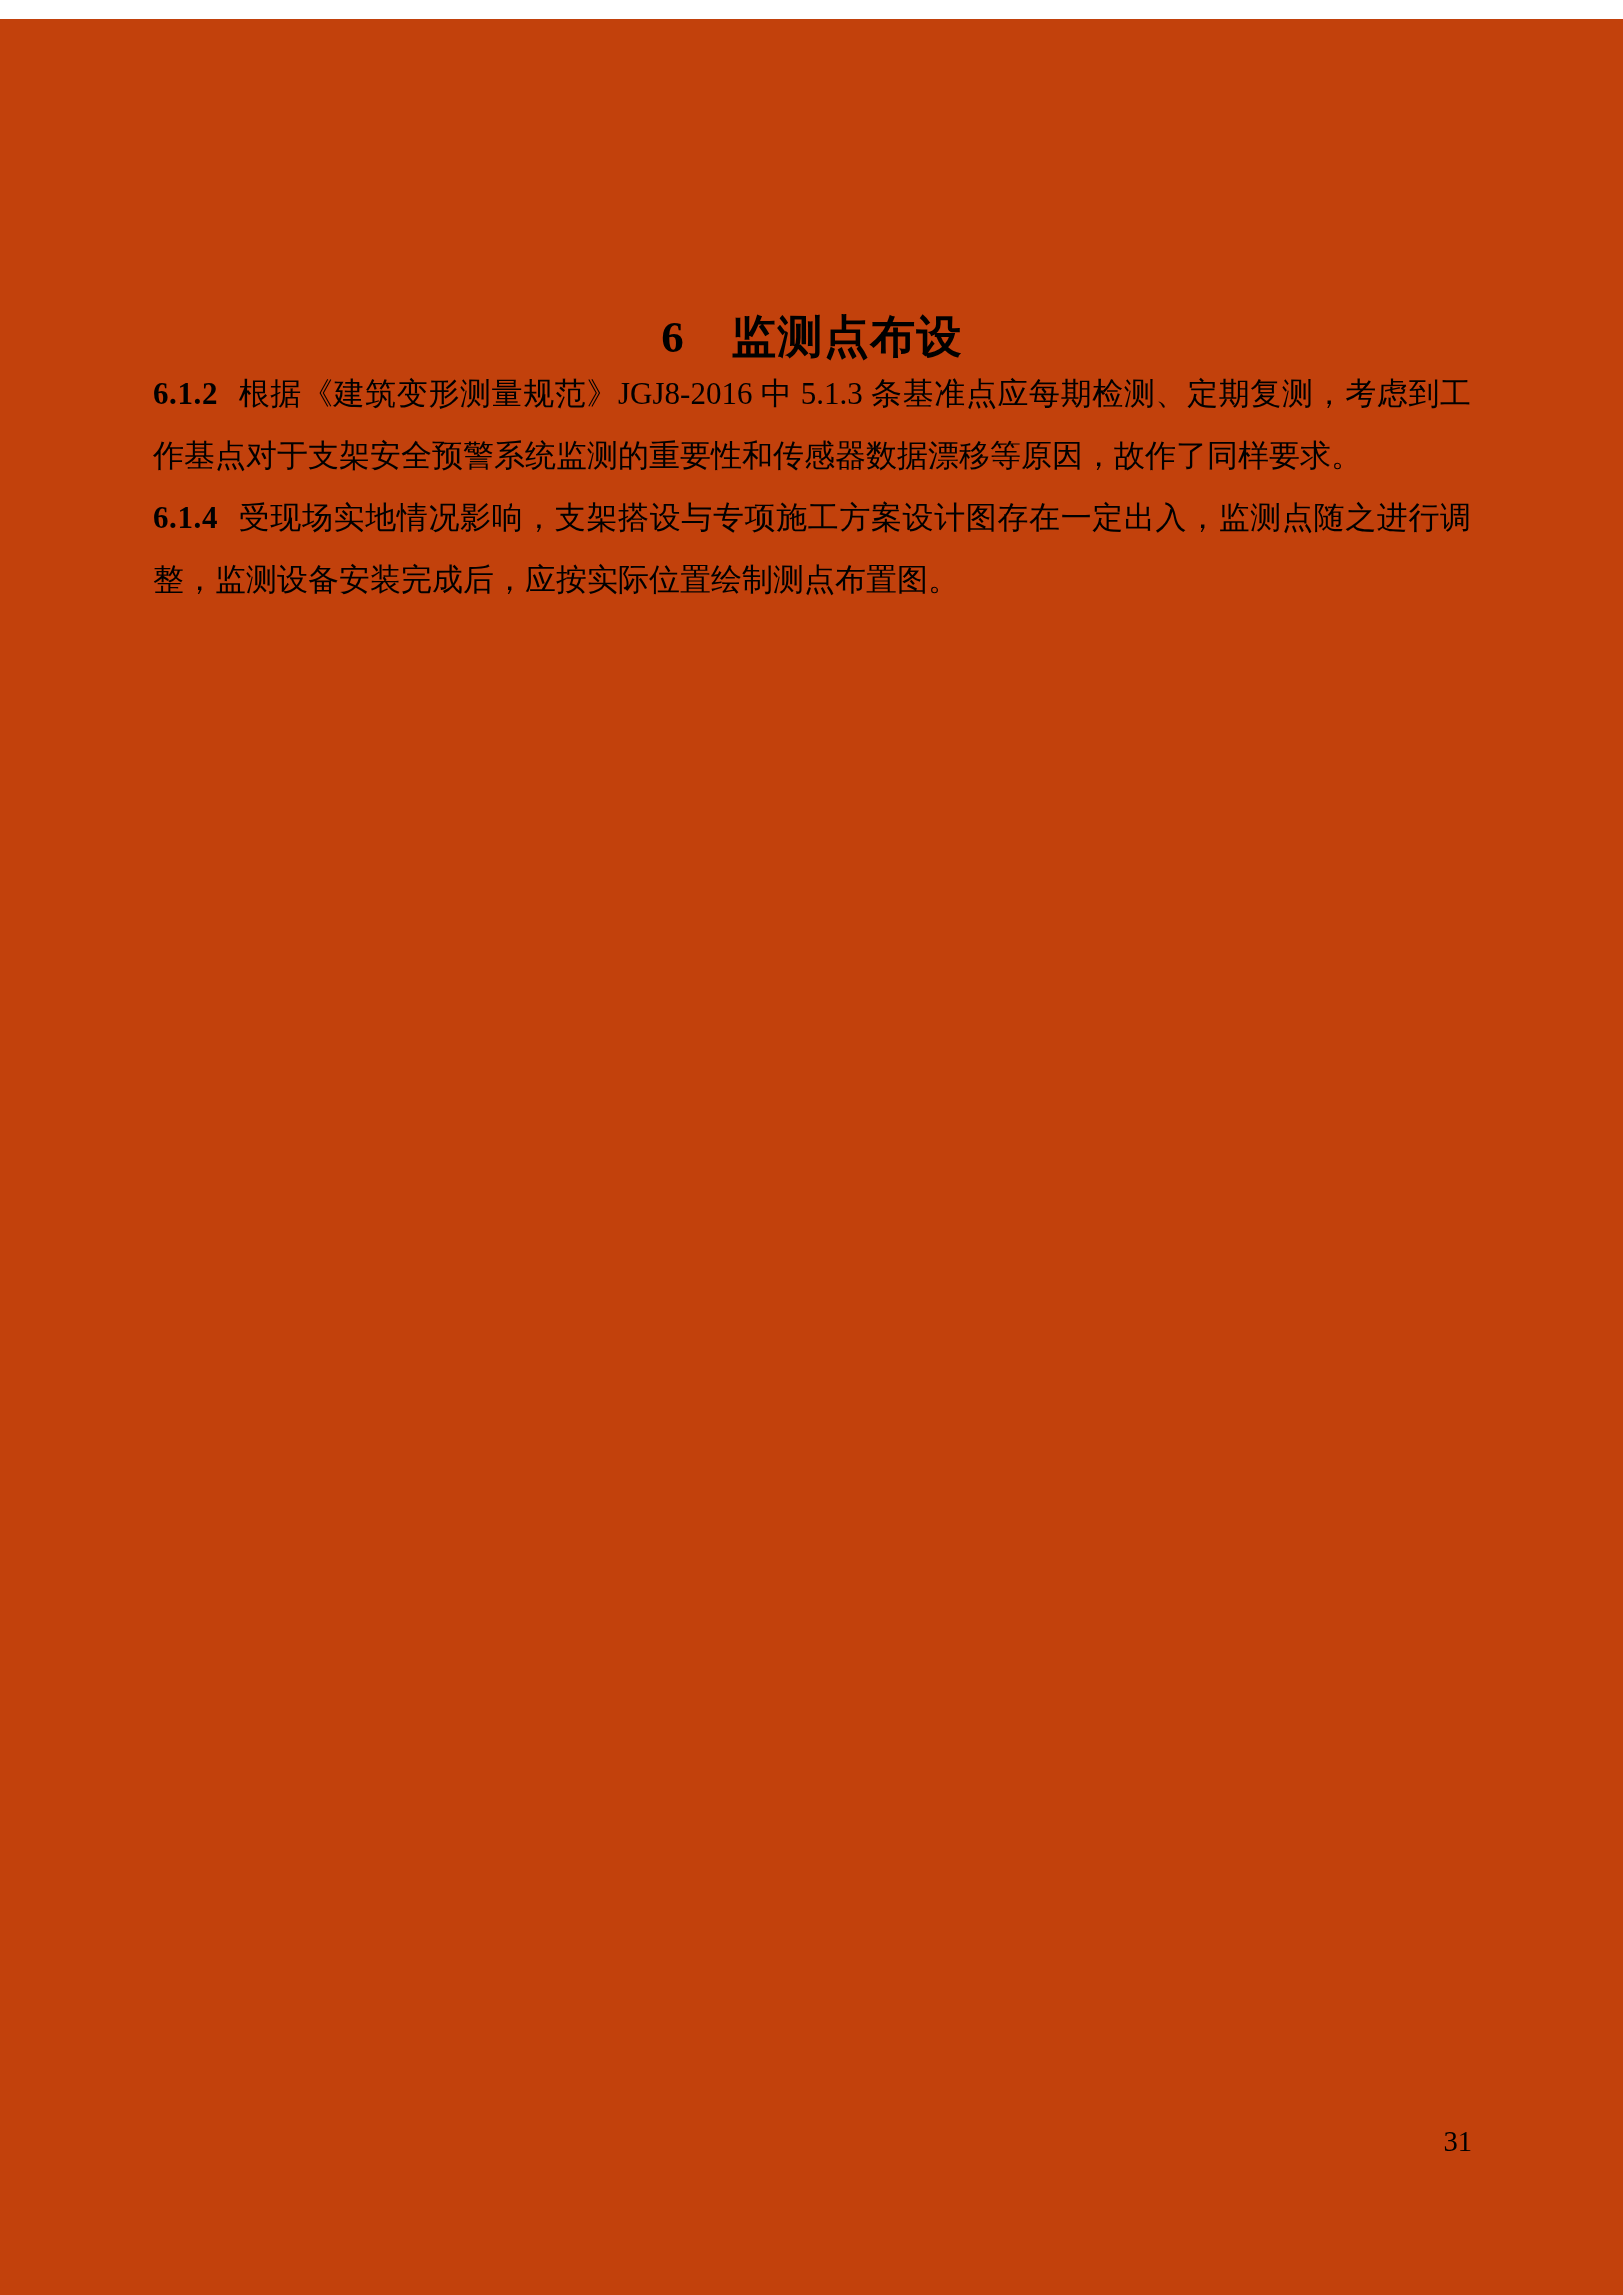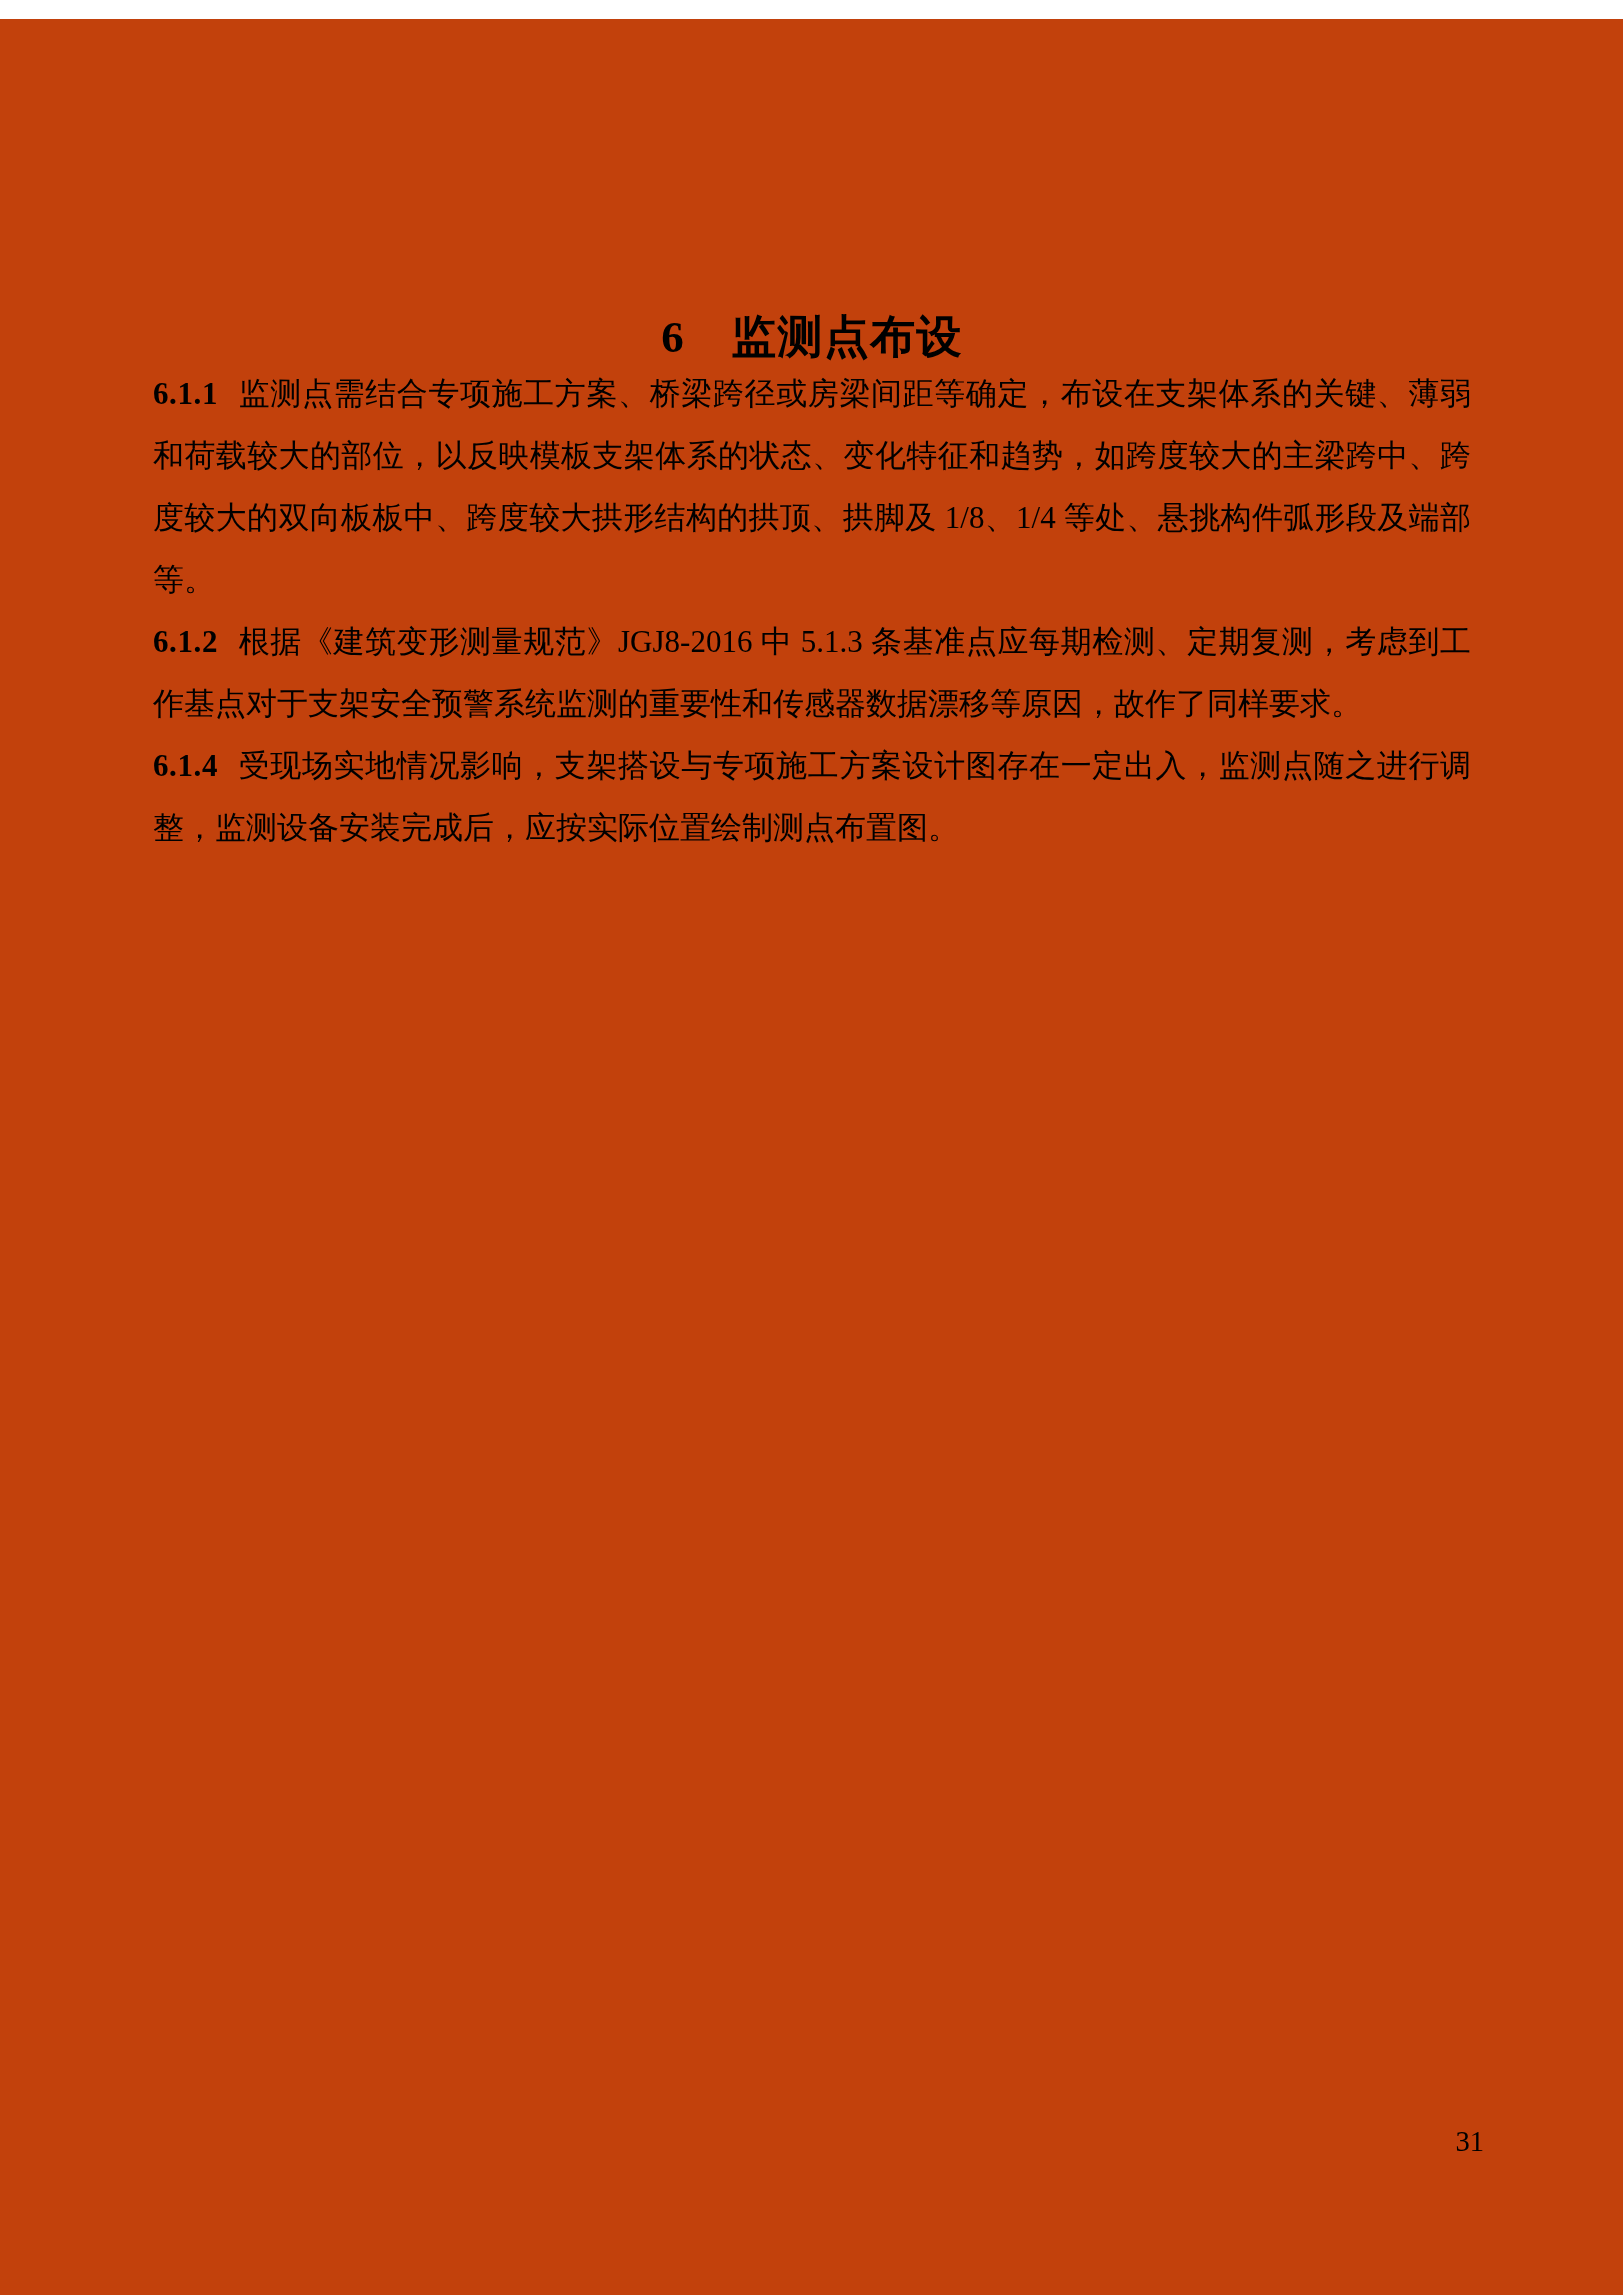--- a/index.html
+++ b/index.html
@@ -49,36 +49,35 @@
     font-weight: bold;
     margin-right: 0.65em;
     letter-spacing: 0.6px;
   }
   .para.indent {
     text-indent: 2em;
   }
   .page-number {
     position: absolute;
     top: 2107px;
-    right: 140px;
+    right: 152px;
     font-size: 28.6px;
     line-height: 32px;
     font-weight: normal;
   }
 </style>
 </head>
 <body>
 
 <div class="page">
 
   <h1 class="chapter-title">6　监测点布设</h1>
 
 
   <div class="section-body">
-      <p class="para"><b class="para-label">6.1.1</b><span>监测点需结合专项施工方案、桥梁跨径或房梁间距等确定，布设在支架体系的关键、薄弱和荷载较大的部位，以反映模板支架体系的状态、变化特征和趋势，如跨度较大的主梁跨中、跨度较大的双向板板中、跨度较大拱形结构的拱顶、拱脚及 1/8、1/4 等处、悬挑构件弧形段及端部等。</span></p>
       <p class="para"><b class="para-label">6.1.2</b><span>根据《建筑变形测量规范》JGJ8-2016 中 5.1.3 条基准点应每期检测、定期复测，考虑到工作基点对于支架安全预警系统监测的重要性和传感器数据漂移等原因，故作了同样要求。</span></p>
       <p class="para"><b class="para-label">6.1.4</b><span>受现场实地情况影响，支架搭设与专项施工方案设计图存在一定出入，监测点随之进行调整，监测设备安装完成后，应按实际位置绘制测点布置图。</span></p>
     </div>
 
 
   <div class="section-body">
     </div>
 
   <div class="page-number">31</div>
 

